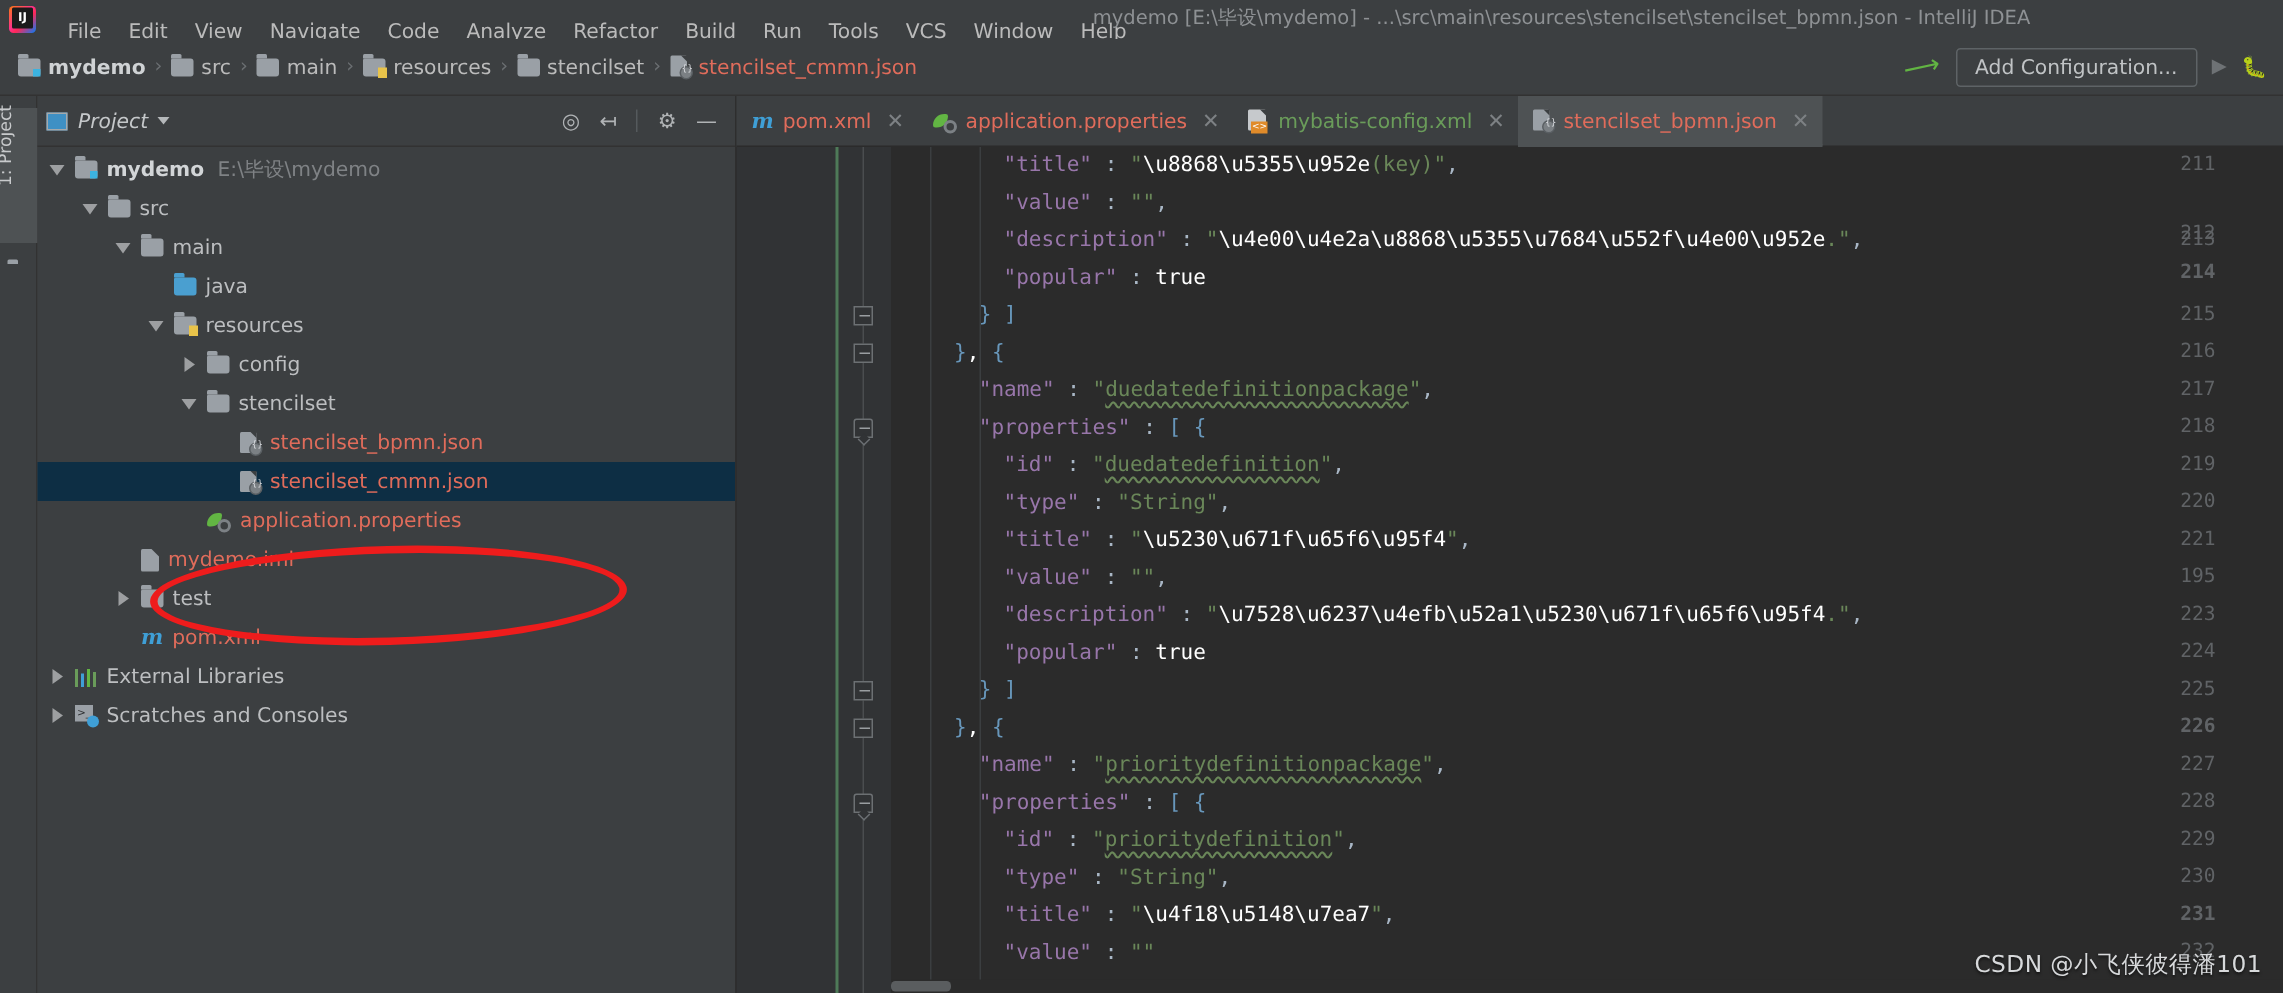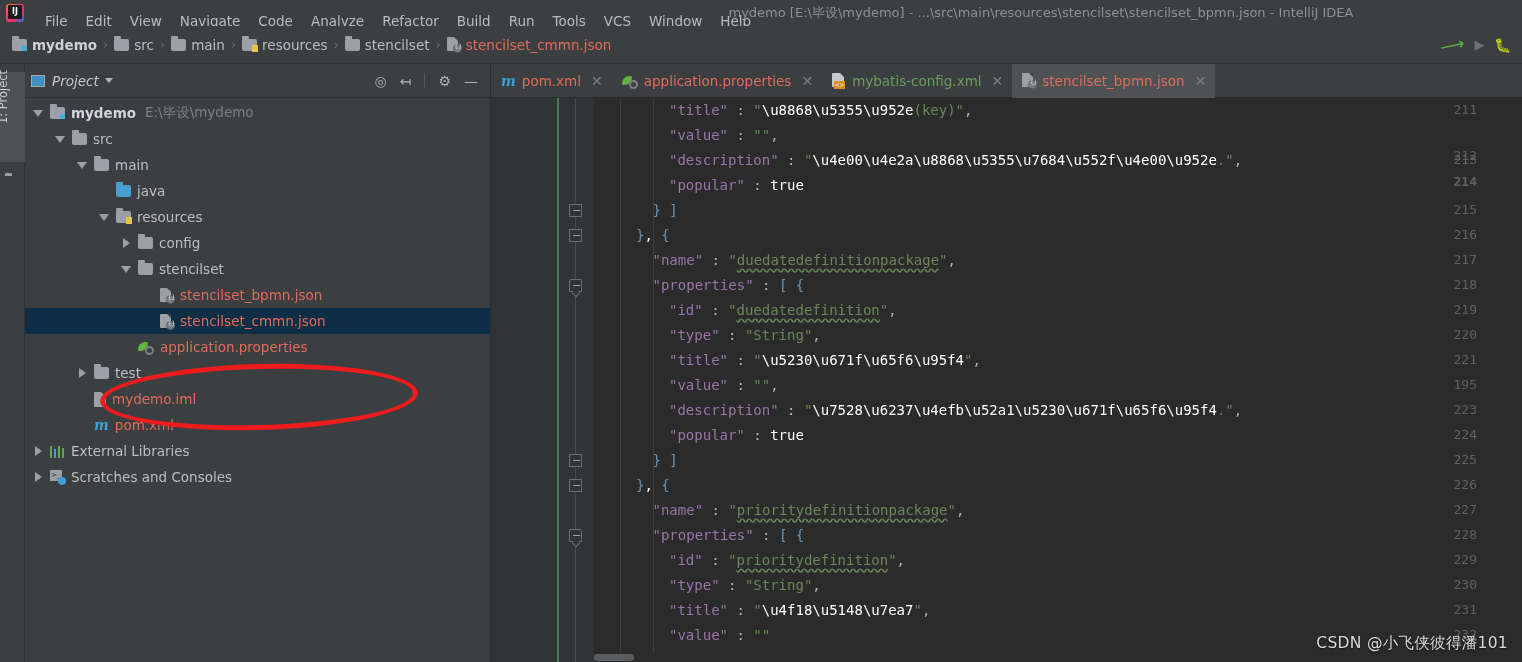--- a/index.html
+++ b/index.html
@@ -325,20 +325,21 @@
         <div class="crumb file">
           <span class="jsonicon">
             <span class="pg"></span>
             <span class="bb"></span>
           </span>
           <span>stencilset_cmmn.json</span>
         </div>
       </div>
     <div class="navbar-right">
       <span class="hammer">⟶</span>
+      <button class="addcfg">Add Configuration...</button>
       <span class="runbtn">▶</span>
       <span class="bugbtn">🐛</span>
     </div>
   </div>
 
   <div class="leftstripe">
     <div class="vtab">
       <span>1: Project</span>
     </div>
     <div class="vfolder">
@@ -426,30 +427,30 @@
         </div>
         <div class="trow" style="padding-left: 94px;">
           <span class="arrow"></span>
           <span class="propicon" style="margin-left: 5px;">
             <span class="leaf"></span>
             <span class="gear"></span>
           </span>
           <span class="tlabel red">application.properties</span>
         </div>
         <div class="trow" style="padding-left: 50px;">
-          <span class="arrow right">
-            <i></i>
-          </span>
-          <span class="folder" style="margin-left: 5px;"></span>
-          <span class="tlabel">test</span>
-        </div>
-        <div class="trow" style="padding-left: 50px;">
           <span class="arrow"></span>
           <span class="filegen" style="margin-left: 5px;"></span>
           <span class="tlabel red">mydemo.iml</span>
+        </div>
+        <div class="trow" style="padding-left: 50px;">
+          <span class="arrow right">
+            <i></i>
+          </span>
+          <span class="folder" style="margin-left: 5px;"></span>
+          <span class="tlabel">test</span>
         </div>
         <div class="trow" style="padding-left: 50px;">
           <span class="arrow"></span>
           <span class="micon" style="margin-left: 5px;">m</span>
           <span class="tlabel red">pom.xml</span>
         </div>
         <div class="trow" style="padding-left: 6px;">
           <span class="arrow right">
             <i></i>
           </span>
@@ -550,37 +551,37 @@
           <div class="codeline" style="top: 279px; left: 178px;"><span class="k">"value"</span><span class="p"> : </span><span class="s">""</span><span class="p">,</span></div>
           <div class="lnum" style="top: 304px;">223</div>
           <div class="codeline" style="top: 304px; left: 178px;"><span class="k">"description"</span><span class="p"> : </span><span class="s">"</span><span class="e">\u7528\u6237\u4efb\u52a1\u5230\u671f\u65f6\u95f4</span><span class="s">."</span><span class="p">,</span></div>
           <div class="lnum" style="top: 329px;">224</div>
           <div class="codeline" style="top: 329px; left: 178px;"><span class="k">"popular"</span><span class="p"> : </span><span class="e">true</span></div>
           <div class="lnum" style="top: 354px;">225</div>
           <div class="fold" style="top: 356px;">
             <div class="sh"></div>
           </div>
           <div class="codeline" style="top: 354px; left: 161.5px;"><span class="b">} ]</span></div>
-          <div class="lnum" style="top: 379px;">226</div>
+          <div class="lnum" style="top: 379px; font-weight: bold;">226</div>
           <div class="fold" style="top: 381px;">
             <div class="sh"></div>
           </div>
           <div class="codeline" style="top: 379px; left: 145px;"><span class="b">}</span><span class="e">, </span><span class="b">{</span></div>
           <div class="lnum" style="top: 404px;">227</div>
           <div class="codeline" style="top: 404px; left: 161.5px;"><span class="k">"name"</span><span class="p"> : </span><span class="s">"</span><span class="s sp">prioritydefinitionpackage</span><span class="s">"</span><span class="p">,</span></div>
           <div class="lnum" style="top: 429px;">228</div>
           <div class="fold open" style="top: 431px;">
             <div class="sh"></div>
           </div>
           <div class="codeline" style="top: 429px; left: 161.5px;"><span class="k">"properties"</span><span class="p"> : </span><span class="b">[ {</span></div>
           <div class="lnum" style="top: 454px;">229</div>
           <div class="codeline" style="top: 454px; left: 178px;"><span class="k">"id"</span><span class="p"> : </span><span class="s">"</span><span class="s sp">prioritydefinition</span><span class="s">"</span><span class="p">,</span></div>
           <div class="lnum" style="top: 479px;">230</div>
           <div class="codeline" style="top: 479px; left: 178px;"><span class="k">"type"</span><span class="p"> : </span><span class="s">"String"</span><span class="p">,</span></div>
-          <div class="lnum" style="top: 504px;">231</div>
+          <div class="lnum" style="top: 504px; font-weight: bold;">231</div>
           <div class="codeline" style="top: 504px; left: 178px;"><span class="k">"title"</span><span class="p"> : </span><span class="s">"</span><span class="e">\u4f18\u5148\u7ea7</span><span class="s">"</span><span class="p">,</span></div>
           <div class="lnum" style="top: 529px;">232</div>
           <div class="codeline" style="top: 529px; left: 178px;"><span class="k">"value"</span><span class="p"> : </span><span class="s">""</span></div>
         </div>
       <div class="hscroll">
         <div class="thumb"></div>
       </div>
     </div>
   </div>
 

